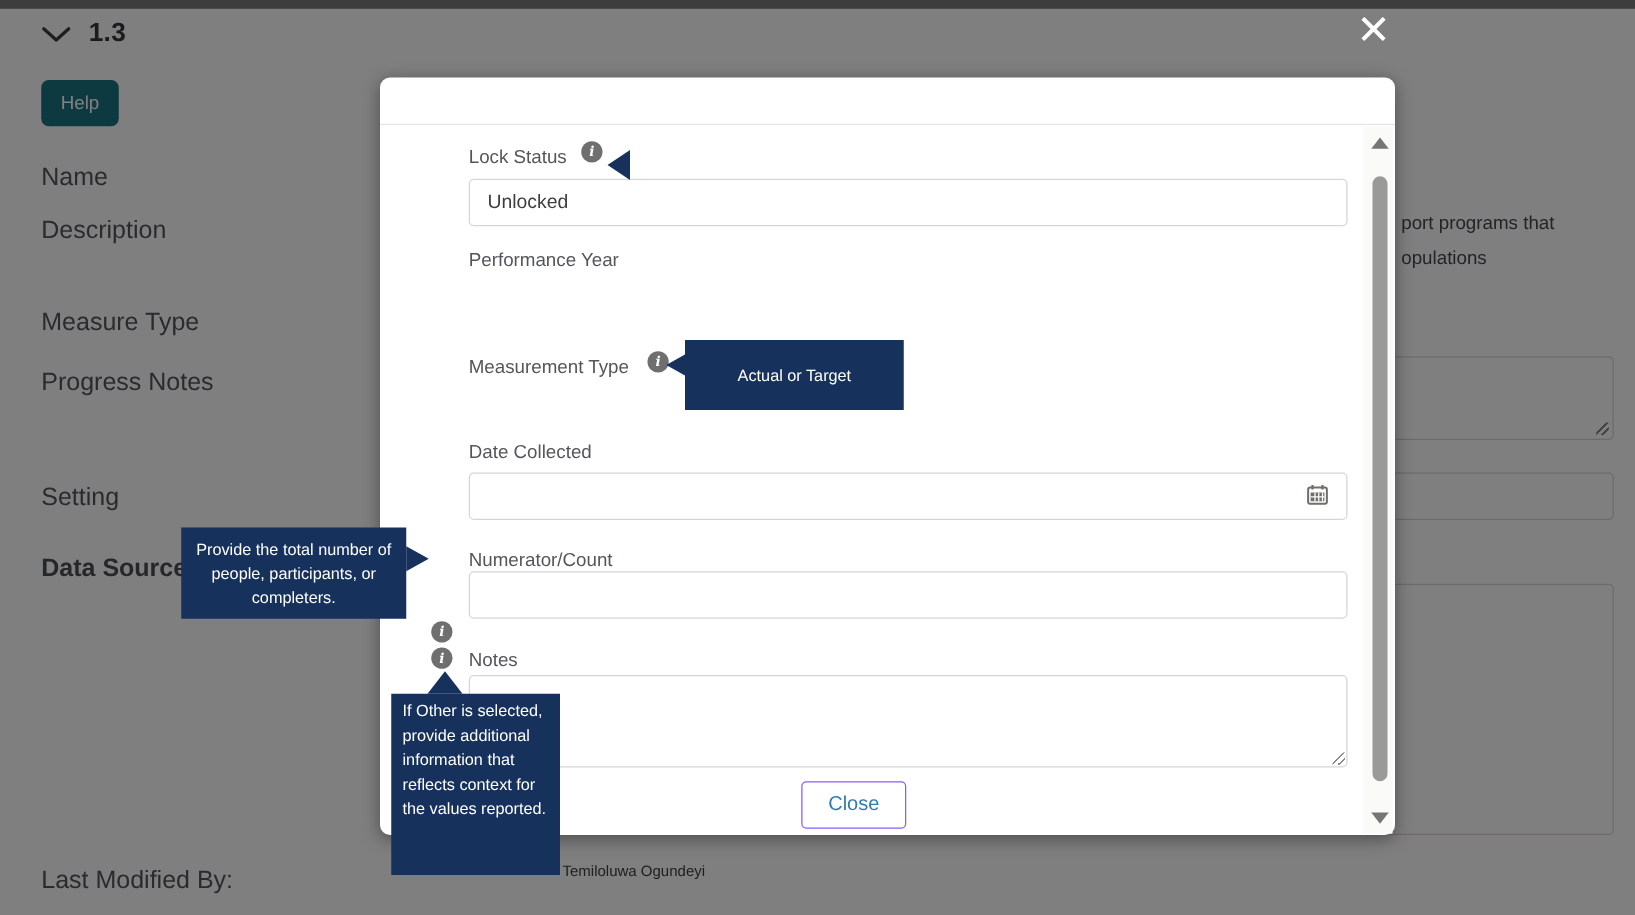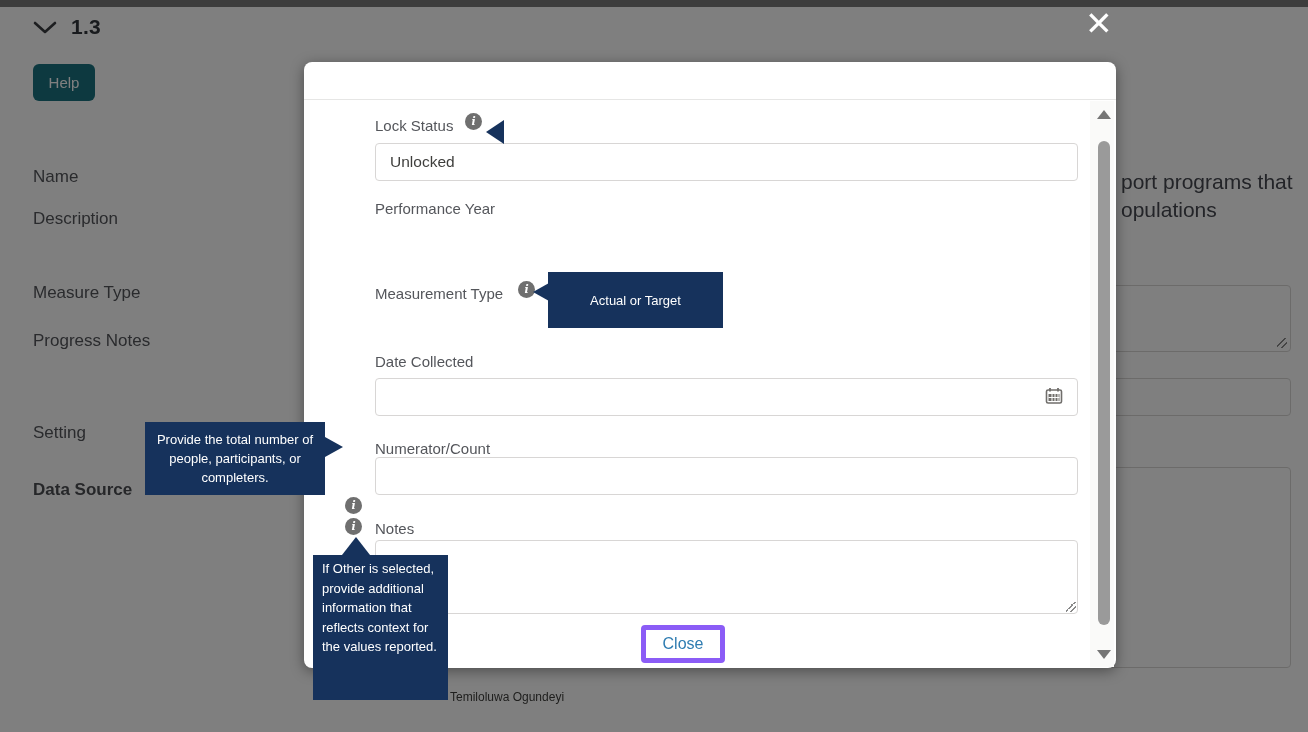--- a/index.html
+++ b/index.html
@@ -6,45 +6,45 @@
   #app{position:relative;width:1308px;height:732px;background:#fff;overflow:hidden;
        font-family:"Liberation Sans",sans-serif;-webkit-font-smoothing:antialiased;}
 
   
   .top-strip{position:absolute;left:0;top:0;width:1308px;height:7px;background:#7a7a7a;}
   .section-head{position:absolute;left:33px;top:15px;display:flex;align-items:center;gap:14px;}
   .chevron-icon svg{display:block;}
   .section-title{font-size:21px;font-weight:bold;color:#32373c;letter-spacing:.2px;}
   .help-btn{position:absolute;left:33px;top:64px;width:62px;height:37px;background:var(--teal,#1a7380);
             border:none;border-radius:6px;color:#fff;font-size:15px;font-family:inherit;cursor:pointer;}
-  .pg-label{position:absolute;font-size:17px;color:#54565b;margin-top:36px;}
+  .pg-label{position:absolute;font-size:20px;color:#54565b;}
   .pg-label.bold{font-weight:bold;color:#4c4e53;}
   .bg-box{position:absolute;background:#fff;border:1px solid #d8d6d5;border-radius:4px;box-sizing:border-box;}
   .grip{position:absolute;width:10px;height:10px;
         background:linear-gradient(135deg,transparent 40%,#8a8a8a 40%,#8a8a8a 50%,transparent 50%,transparent 68%,#8a8a8a 68%,#8a8a8a 78%,transparent 78%);}
-  .bg-text{position:absolute;font-size:21px;color:#464850;white-space:nowrap;}
+  .bg-text{position:absolute;font-size:15px;color:#464850;white-space:nowrap;}
   .lm-value{position:absolute;font-size:12px;color:#3e3e3c;white-space:nowrap;}
 
   
   .overlay{position:absolute;inset:0;background:rgba(0,0,0,.5);z-index:10;}
 
   
   .modal{position:absolute;left:304px;top:62px;width:812px;height:606px;background:#fff;
          border-radius:8px;z-index:20;box-shadow:0 3px 14px rgba(0,0,0,.4);}
   .modal-header{position:absolute;left:0;top:0;width:100%;height:38px;border-bottom:1px solid #e6e6e5;box-sizing:border-box;}
   .m-label{position:absolute;font-size:15px;color:#54565b;white-space:nowrap;}
   .m-input{position:absolute;left:71px;width:703px;height:38px;border:1px solid #d8d6d5;border-radius:4px;
            box-sizing:border-box;font-family:inherit;font-size:15.5px;color:#3e3e3c;padding:0 14px;background:#fff;outline:none;}
   .m-area{position:absolute;left:71px;width:703px;border:1px solid #d8d6d5;border-radius:4px;box-sizing:border-box;
           background:#fff;font-family:inherit;font-size:15px;color:#3e3e3c;padding:8px 14px;resize:none;outline:none;}
   .info-icon{display:inline-flex;align-items:center;justify-content:center;position:absolute;width:17px;height:17px;
              border-radius:50%;background:#6f6f6f;cursor:pointer;}
   .info-icon::after{content:"i";color:#fff;font:italic bold 11px "DejaVu Serif",serif;}
   .cal-wrap{position:absolute;cursor:pointer;}
-  .close-btn{position:absolute;left:337px;top:563px;width:84px;height:38px;background:#fff;border:5px solid #8b5cf6;
+  .close-btn{position:absolute;left:337px;top:563px;width:84px;height:38px;background:#fff;border:1px solid #8b5cf6;
              border-radius:4px;color:var(--link-blue,#2e7cb1);font-size:16px;font-family:inherit;cursor:pointer;}
   
   .scroll-track{position:absolute;left:786px;top:39px;width:24px;height:566px;background:#fafaf9;}
   .scroll-up{position:absolute;left:793px;top:48px;width:0;height:0;border-left:7px solid transparent;
              border-right:7px solid transparent;border-bottom:9px solid #757575;cursor:pointer;}
   .scroll-thumb{position:absolute;left:794px;top:79px;width:12px;height:484px;background:#9a9a9a;border-radius:6px;cursor:pointer;}
   .scroll-down{position:absolute;left:793px;top:588px;width:0;height:0;border-left:7px solid transparent;
                border-right:7px solid transparent;border-top:9px solid #757575;cursor:pointer;}
 
   

